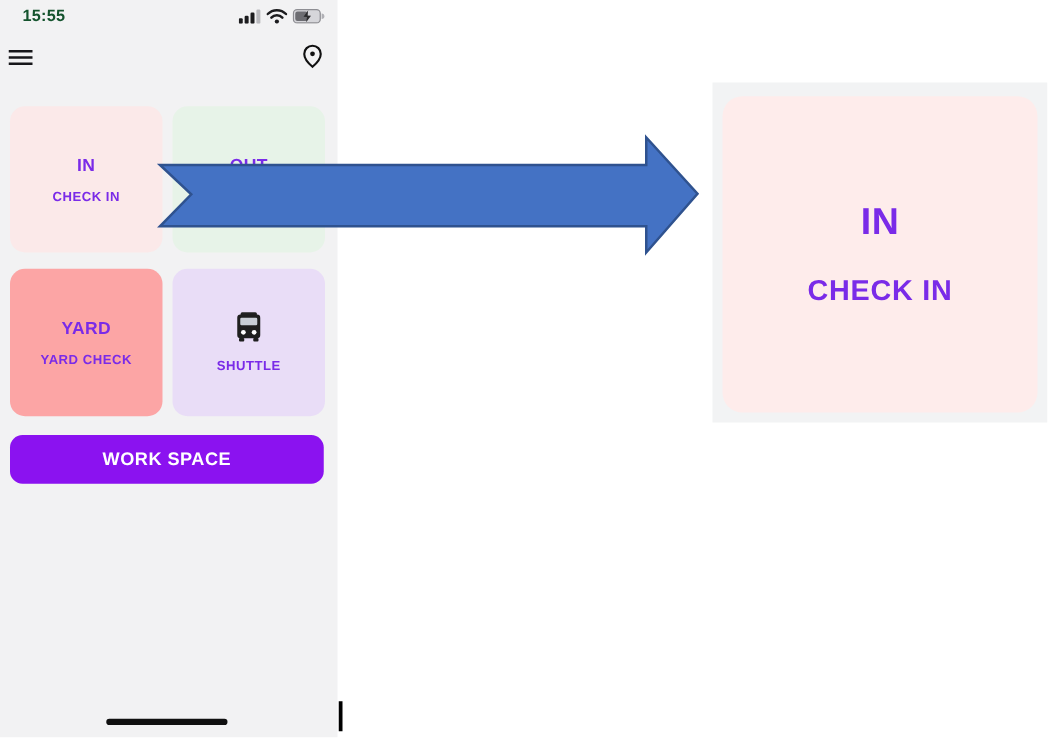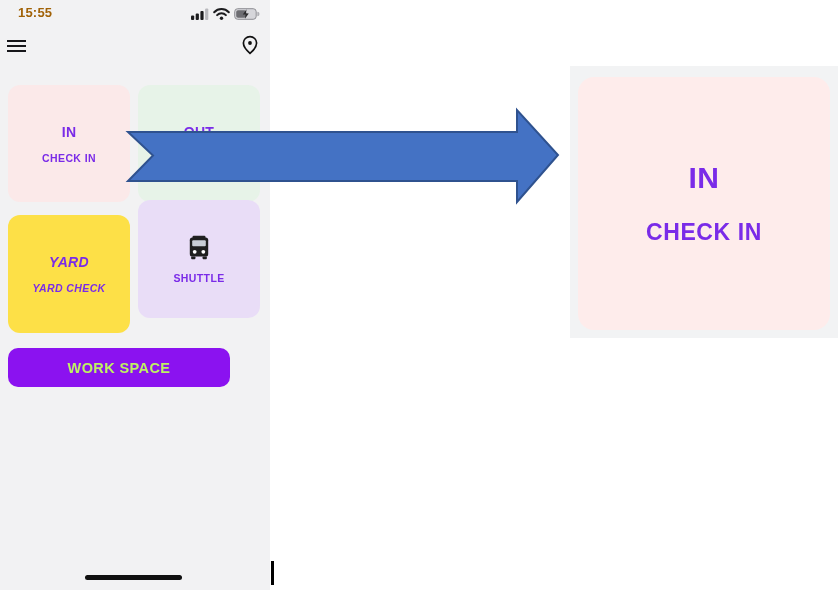--- a/index.html
+++ b/index.html
@@ -6,21 +6,21 @@
   html, body { width: 838px; height: 590px; background: #ffffff; overflow: hidden; }
   body { font-family: "Liberation Sans", sans-serif; position: relative; }
 
   
   .phone {
     position: absolute; left: 0; top: 0; width: 270px; height: 590px;
     background: #F2F2F3;
   }
   .status-time {
     position: absolute; left: 18px; top: 5px;
-    font-size: 13px; font-weight: bold; color: #a16207; letter-spacing: .2px;
+    font-size: 13px; font-weight: bold; color: #14532d; letter-spacing: .2px;
   }
   .status-icons { position: absolute; right: 10px; top: 6px; display: flex; align-items: center; gap: 4px; }
 
   .header-hamburger { position: absolute; left: 7px; top: 40px; width: 19px; cursor: pointer; }
   .header-hamburger .bar { width: 19px; height: 2.4px; background: #17171a; margin-bottom: 2.4px; }
   .header-title {
     position: absolute; left: 0; top: 39px; width: 270px; text-align: center;
     font-size: 14px; font-weight: bold; color: #141416;
   }
   .header-location { position: absolute; right: 11px; top: 35px; width: 18px; height: 20px; cursor: pointer; }
@@ -30,26 +30,26 @@
     display: flex; flex-direction: column; align-items: center; justify-content: center;
     cursor: pointer;
   }
   .tile-title { font-size: 14px; font-weight: bold; letter-spacing: .3px; }
   .tile-sub   { font-size: 10.5px; font-weight: bold; letter-spacing: .4px; margin-top: 12px; }
   .tile-sub-spacer { height: 11px; margin-top: 12px; }
 
   .tile-in      { left: 8px;   top: 85px;  width: 122px; height: 117px; }
   .tile-out     { left: 138px; top: 85px;  width: 122px; height: 117px; }
   .tile-yard    { left: 8px;   top: 215px; width: 122px; height: 118px; }
-  .tile-shuttle { left: 138px; top: 200px; width: 122px; height: 118px; }
+  .tile-shuttle { left: 138px; top: 215px; width: 122px; height: 118px; }
   .tile-shuttle .tile-sub { margin-top: 8px; }
 
   .workspace-btn {
-    position: absolute; left: 8px; top: 348px; width: 222px; height: 39px;
-    border: none; border-radius: 10px; color: #bef264;
+    position: absolute; left: 8px; top: 348px; width: 251px; height: 39px;
+    border: none; border-radius: 10px; color: #ffffff;
     font-family: "Liberation Sans", sans-serif;
     font-size: 14.5px; font-weight: bold; letter-spacing: .4px; cursor: pointer;
   }
   .home-indicator {
     position: absolute; left: 85px; top: 575px; width: 97px; height: 5px;
     border-radius: 2.5px; background: #101010;
   }
 
   
   .caret { position: absolute; left: 271px; top: 561px; width: 3px; height: 24px; background: #000; }
@@ -117,21 +117,21 @@
   <div class="tile tile-in" style="background-color: rgb(251, 233, 233);">
     <div class="tile-title" style="color: rgb(122, 43, 232);">IN</div>
     <div class="tile-sub" style="color: rgb(122, 43, 232);">CHECK IN</div>
   </div>
 
   <div class="tile tile-out" style="background-color: rgb(231, 243, 232);">
     <div class="tile-title" style="color: rgb(122, 43, 232);">OUT</div>
     <div class="tile-sub-spacer"></div>
   </div>
 
-  <div class="tile tile-yard" style="background-color: #fde047; font-style: italic;">
+  <div class="tile tile-yard" style="background-color: #fca5a5;">
     <div class="tile-title" style="color: rgb(122, 43, 232);">YARD</div>
     <div class="tile-sub" style="color: rgb(122, 43, 232);">YARD CHECK</div>
   </div>
 
   <div class="tile tile-shuttle" style="background-color: rgb(233, 221, 247);">
     <span>
       <svg width="22" height="25" viewBox="0 0 22 25">
         <rect x="4.5" y="0.8" width="13" height="3.4" rx="1.2" fill="#222"></rect>
         <rect x="1.8" y="2.6" width="18.4" height="19" rx="2.6" fill="#1f1f1f"></rect>
         <rect x="4.2" y="5.2" width="13.6" height="6" rx="1" fill="#c9ced6"></rect>

